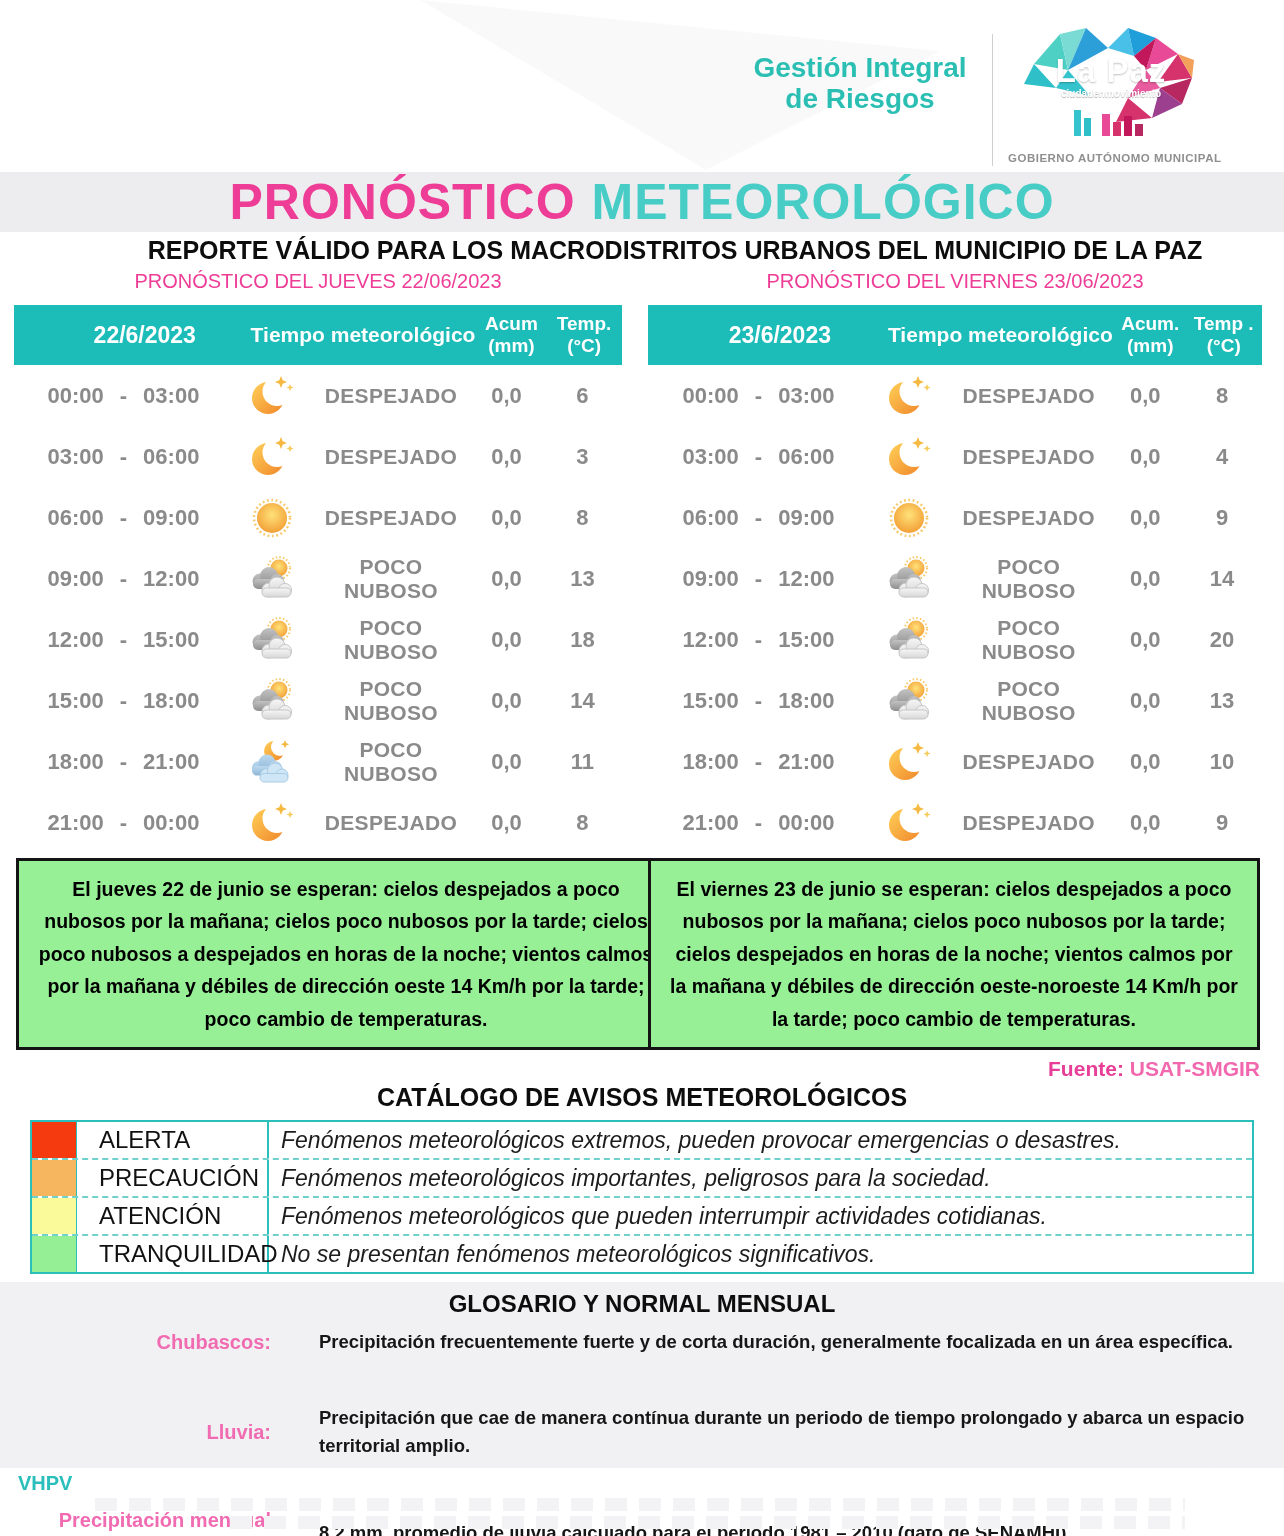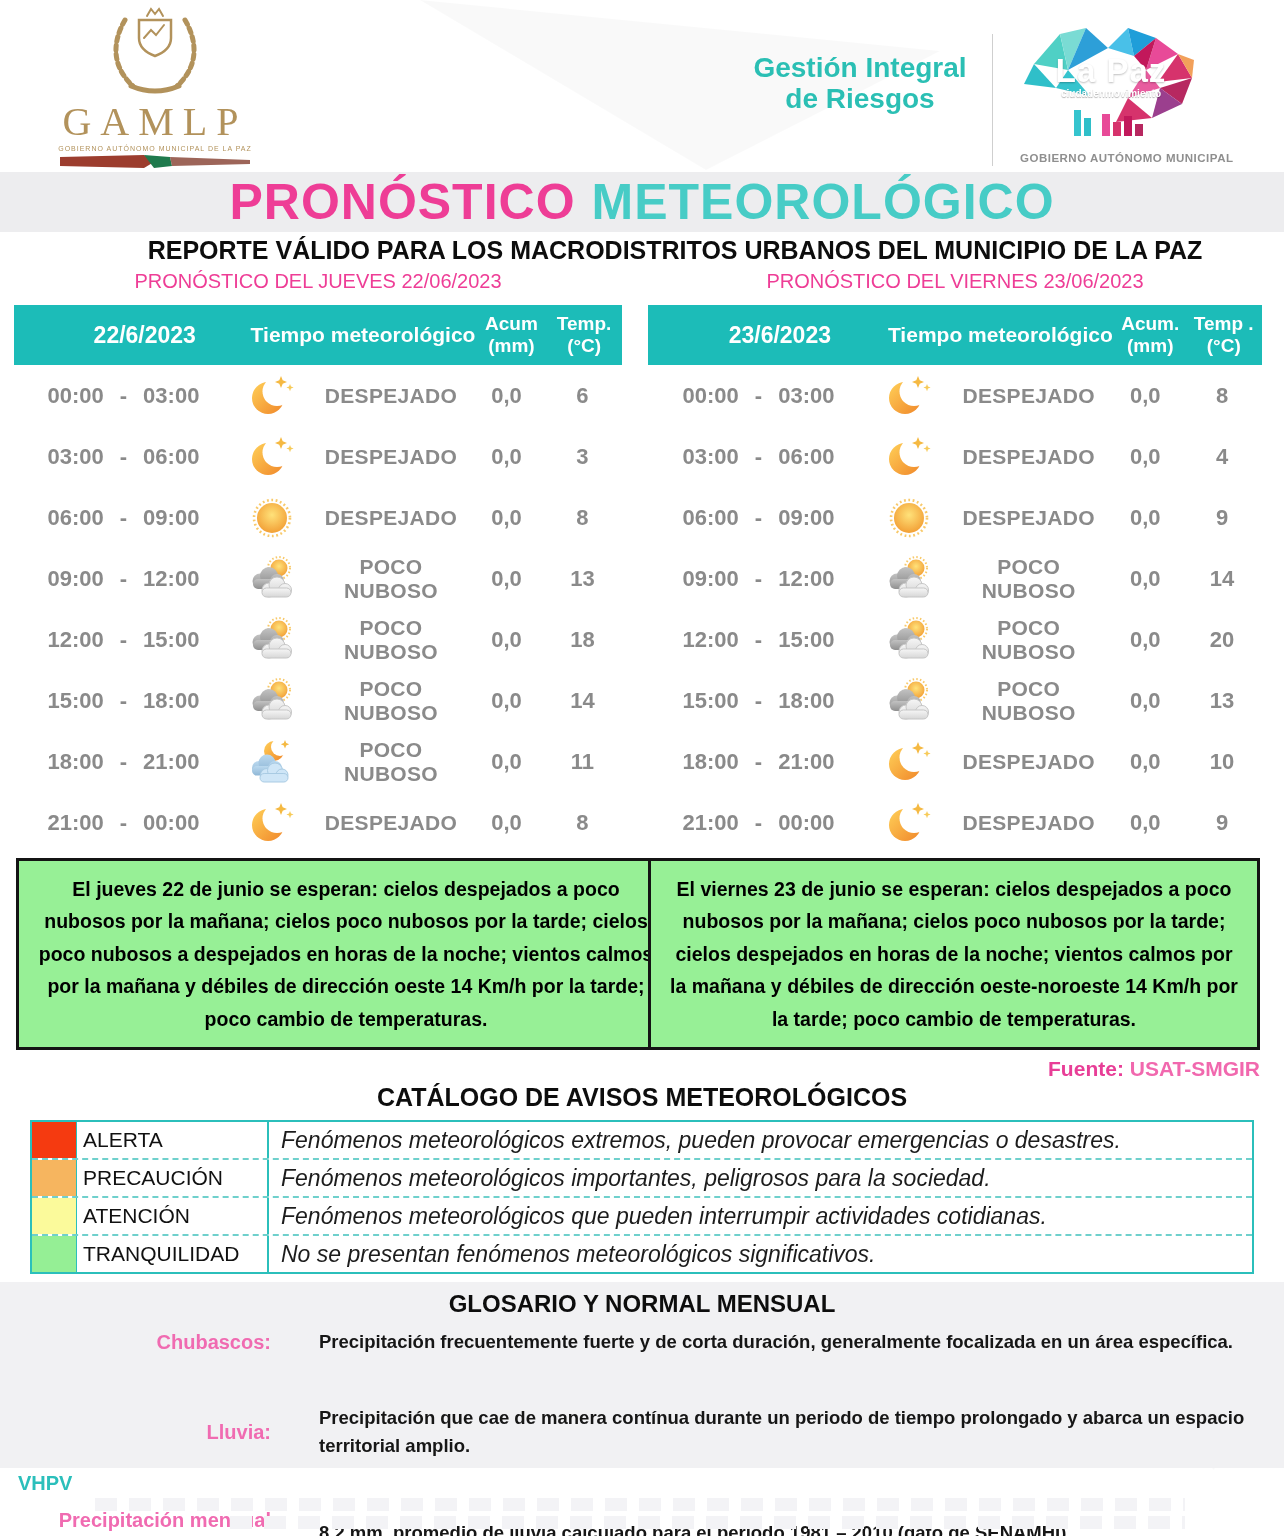--- a/index.html
+++ b/index.html
@@ -13,21 +13,21 @@
   .secretaria{position:absolute;left:735px;top:52px;width:250px;text-align:center;line-height:1.12;}
   .secretaria .l1{color:#8D8D8D;font-size:24px;}
   .secretaria .l2,.secretaria .l3{color:#2BBFB4;font-size:28px;font-weight:bold;}
   .hdr-divider{position:absolute;left:992px;top:34px;width:1px;height:132px;background:#CFCFCF;}
   .lapaz{position:absolute;left:1008px;top:26px;width:206px;text-align:center;}
   .lapaz .mosaic-wrap{position:relative;width:190px;height:118px;margin:0 auto;}
   .lapaz .lp-title{position:absolute;left:0;top:26px;width:100%;text-align:center;color:#fff;
     font-size:33px;font-weight:bold;letter-spacing:1px;text-shadow:0 1px 2px rgba(0,0,0,.25);}
   .lapaz .lp-sub{position:absolute;left:0;top:62px;width:100%;text-align:center;color:#fff;
     font-size:10px;font-weight:bold;text-shadow:0 1px 1px rgba(0,0,0,.3);}
-  .lapaz .caption{margin-top:8px;color:#8F8F8F;font-size:11.5px;font-weight:bold;letter-spacing:.5px;white-space:nowrap;margin-left:12px;}
+  .lapaz .caption{margin-top:8px;color:#8F8F8F;font-size:11.5px;font-weight:bold;letter-spacing:.5px;white-space:nowrap;}
   
   .title-band{position:absolute;left:0;top:172px;width:100%;height:60px;background:#EDEDEF;
     display:flex;align-items:center;justify-content:center;gap:16px;font-weight:bold;font-size:50px;letter-spacing:1px;}
   .title-band .p1{color:#EE3D96;} .title-band .p2{color:#47CCC6;}
   .subtitle{position:absolute;left:0;top:236px;width:100%;text-align:center;font-size:25px;font-weight:bold;color:#0d0d0d;padding-left:33px;}
   .section-title{position:absolute;top:270px;text-align:center;color:#EE3D96;font-size:20px;font-weight:normal;}
   .section-title.left{left:14px;width:608px;} .section-title.right{left:648px;width:614px;}
   
   .ftable{position:absolute;top:305px;}
   .ftable.left{left:14px;width:608px;} .ftable.right{left:648px;width:614px;}
@@ -48,21 +48,21 @@
     text-align:center;font-weight:bold;font-size:19.5px;line-height:1.66;color:#000;}
   .summary.left{left:16px;width:660px;text-align:center;} .summary.right{left:648px;width:612px;}
   .fuente{position:absolute;top:1057px;left:648px;width:612px;text-align:right;font-size:21px;font-weight:bold;}
   .fuente .flabel{color:#E83E97;} .fuente .fvalue{color:#F168AE;}
   
   .catalog-title{position:absolute;left:0;top:1083px;width:100%;text-align:center;font-size:25px;font-weight:bold;color:#0d0d0d;}
   .catalog{position:absolute;left:30px;top:1120px;width:1224px;border:2px solid #2BBFBB;box-sizing:border-box;}
   .crow{display:flex;height:36px;}
   .crow + .crow{border-top:2px dashed #6FD0CC;}
   .cswatch{width:44px;border-right:1px solid #2BBFBB;}
-  .clabel{width:192px;display:flex;align-items:center;padding-left:6px;font-size:21px;color:#111;
+  .clabel{width:192px;display:flex;align-items:center;padding-left:22px;font-size:24px;color:#111;
     border-right:2px solid #2BBFBB;box-sizing:border-box;}
   .cdesc{flex:1;display:flex;align-items:center;padding-left:12px;font-style:italic;font-size:23px;color:#1c1c1c;}
   
   .glossary-band{position:absolute;left:0;top:1282px;width:100%;height:186px;background:#F1F1F3;}
   .glossary-title{position:absolute;left:0;top:1290px;width:100%;text-align:center;font-size:24px;font-weight:bold;color:#0d0d0d;}
   .glossary{position:absolute;left:25px;top:1328px;width:1250px;display:grid;
     grid-template-columns:246px 1fr;column-gap:24px;row-gap:12px;gap:48px;}
   .gterm{color:#F06BB1;font-weight:bold;font-size:20px;text-align:right;line-height:1.3;align-self:center;}
   .gdef{color:#161616;font-weight:bold;font-size:18.5px;line-height:1.5;align-self:center;}
   .initials{position:absolute;left:18px;top:1472px;color:#2BBFBB;font-weight:bold;font-size:20px;}
@@ -97,39 +97,20 @@
         <stop offset="0" stop-color="#BBD9EF"></stop>
           <stop offset="1" stop-color="#8FB7D6"></stop>
       </linearGradient>
     </defs>
   </svg>
 
   <div class="wm" style="left:420px;top:0;width:520px;height:170px;clip-path:polygon(0 0,100% 30%,55% 100%);"></div>
   <div class="wm" style="left:1060px;top:1290px;width:220px;height:180px;clip-path:polygon(0 20%,100% 0,70% 100%);"></div>
   <div class="wm" style="left:10px;top:1285px;width:330px;height:180px;clip-path:polygon(30% 0,100% 60%,0 100%);"></div>
 
-  <div class="gamlp">
-    <svg width="124" height="92" viewBox="0 0 120 92">
-      <g stroke="#B2925B" fill="none" stroke-width="2.5" stroke-linecap="round">
-        <path d="M52 12 l4-7 4 5 4-5 4 7" stroke-width="2"></path>
-        <path d="M44 16 h32 v18 q0 12 -16 18 q-16 -6 -16 -18 z"></path>
-        <path d="M49 34 l7-8 5 5 8-10" stroke-width="2"></path>
-        <path d="M30 16 C16 40 18 64 38 82" stroke-width="5" stroke-dasharray="5 4"></path>
-        <path d="M90 16 C104 40 102 64 82 82" stroke-width="5" stroke-dasharray="5 4"></path>
-        <path d="M36 82 Q60 92 84 82" stroke-width="5"></path>
-      </g>
-    </svg>
-    <div class="acronym">GAMLP</div>
-    <div class="caption">GOBIERNO AUTÓNOMO MUNICIPAL DE LA PAZ</div>
-    <svg width="190" height="16" viewBox="0 0 190 16" style="margin-top:2px">
-      <polygon points="0,3 84,1 94,8 84,14 0,12" fill="#9C3D2E"></polygon>
-      <polygon points="84,1 110,3 112,12 94,14" fill="#1F7A4D"></polygon>
-      <polygon points="110,3 190,6 190,10 112,12" fill="#8C4A3C" opacity="0.85"></polygon>
-    </svg>
-  </div>
 
   <div class="secretaria">
     <div class="l2">Gestión Integral</div>
     <div class="l3">de Riesgos</div>
   </div>
 
   <div class="hdr-divider"></div>
 
   <div class="lapaz">
     <div class="mosaic-wrap">

